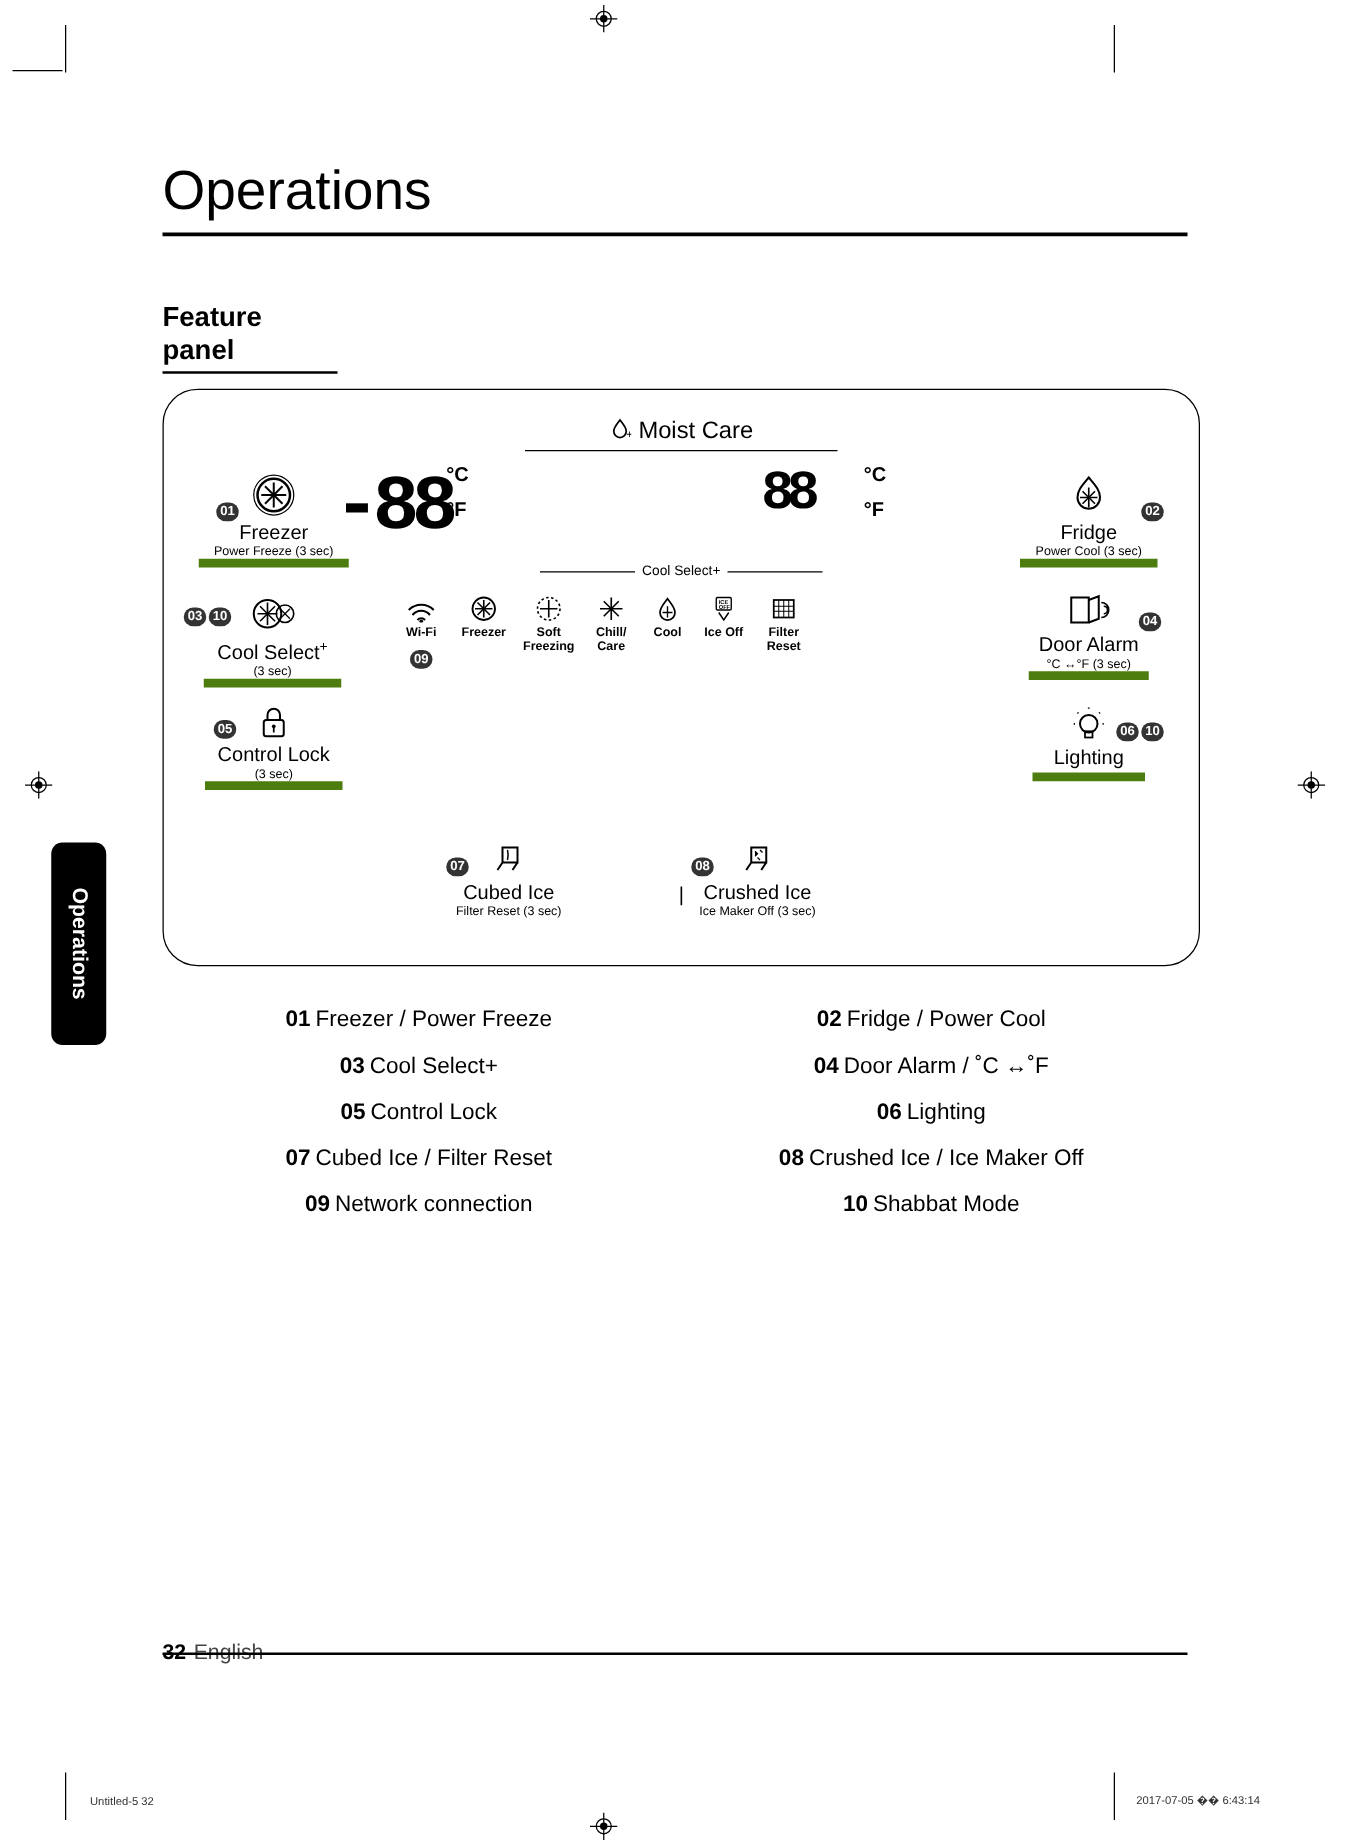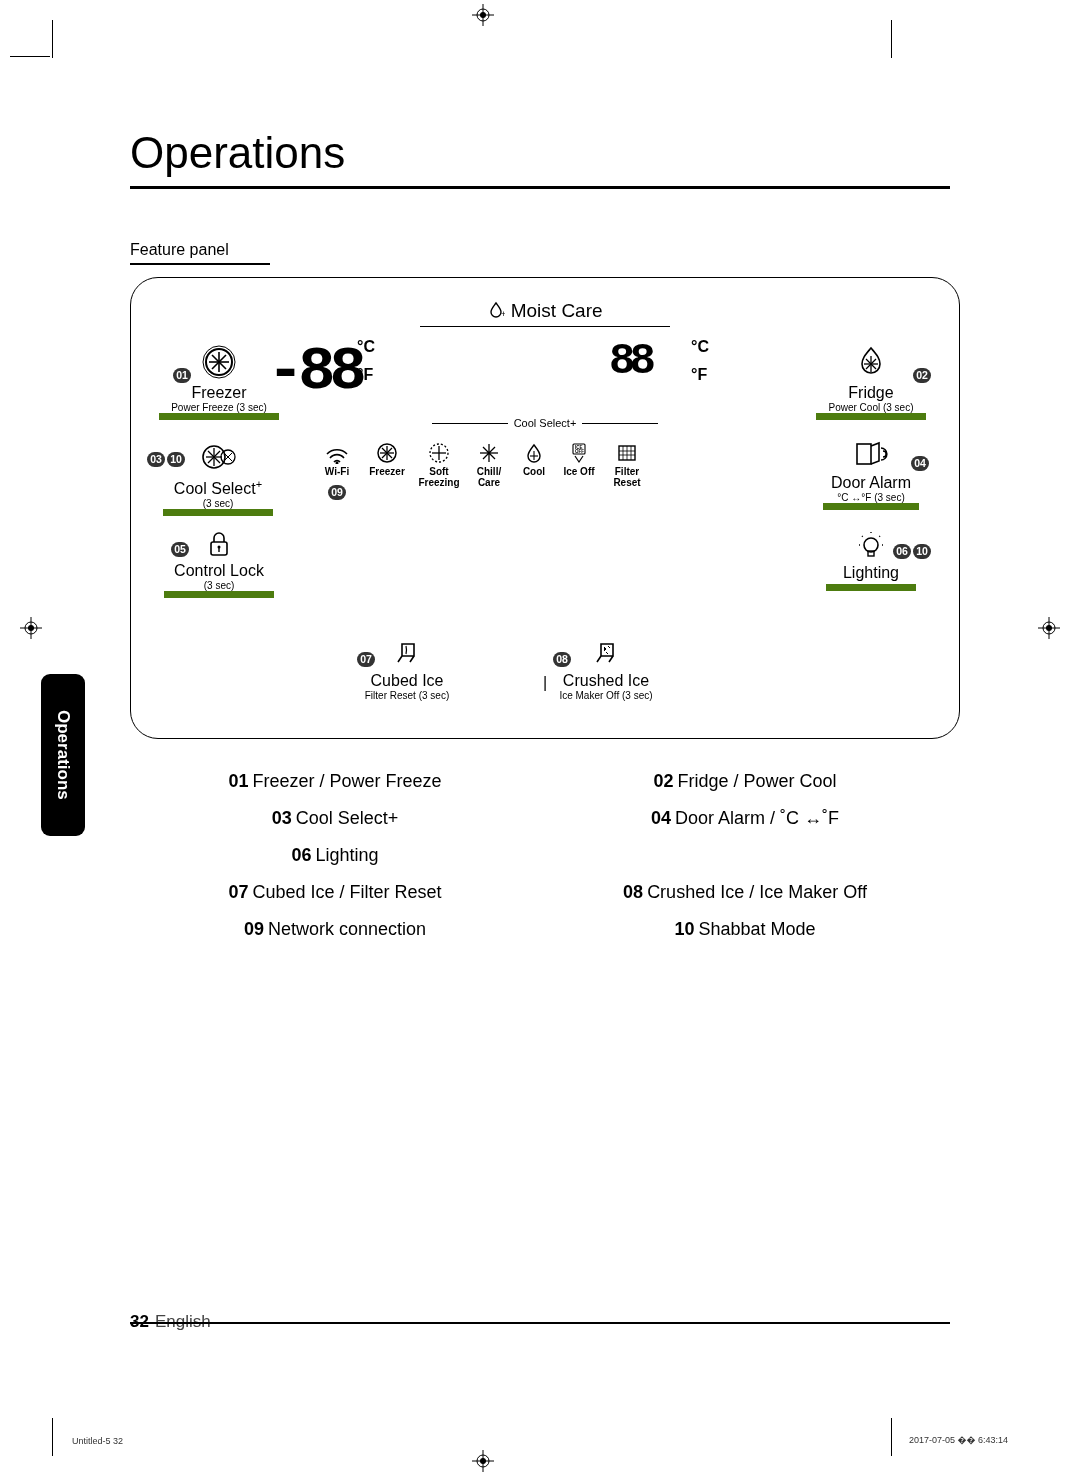--- a/index.html
+++ b/index.html
@@ -1,19 +1,19 @@
 <!DOCTYPE html>
 <html><head>
 <meta charset="utf-8">
 <style>
 * { margin: 0; padding: 0; box-sizing: border-box; }
 body { font-family: Arial, Helvetica, sans-serif; background: #fff; width: 1080px; height: 1476px; position: relative; color: #000; }
 .page { position: absolute; left: 130px; top: 128px; width: 820px; }
 .title { font-size: 44px; font-weight: 500; border-bottom: 3px solid #000; padding-bottom: 8px; margin-bottom: 52px; }
-.subtitle { font-size: 16px; font-weight: 400; border-bottom: 2px solid #000; width: 140px; padding-bottom: 4px; margin-bottom: 12px; }
+.subtitle { font-size: 22px; font-weight: 700; border-bottom: 2px solid #000; width: 140px; padding-bottom: 4px; margin-bottom: 12px; }
 .panel { border: 1.5px solid #000; border-radius: 28px; width: 830px; height: 462px; position: relative; }
 .badge { display: inline-block; background: #333; color: #fff; border-radius: 9px; font-size: 10.5px; font-weight: bold; width: 18px; height: 15px; line-height: 15px; text-align: center; }
 .legend { margin-top: 24px; font-size: 18px; line-height: 2.05; }
 .legend-row { display: flex; }
 .legend-col { width: 50%; text-align: center; }
 .lnum { font-weight: bold; margin-right: 4px; }
 .footer-line { position: absolute; left: 130px; top: 1322px; width: 820px; height: 1.5px; background: #000; }
 .footer-pn { position: absolute; left: 130px; top: 1312px; font-size: 17px; }
 .footer-pn .pn { font-weight: 600; }
 .footer-pn .lang { color: #444; margin-left: 6px; }
@@ -317,20 +317,21 @@
   <div class="legend">
     <div class="legend-row">
       <div class="legend-col"><span class="lnum">01</span><span>Freezer / Power Freeze</span></div>
       <div class="legend-col"><span class="lnum">02</span><span>Fridge / Power Cool</span></div>
     </div>
     <div class="legend-row">
       <div class="legend-col"><span class="lnum">03</span><span>Cool Select+</span></div>
       <div class="legend-col"><span class="lnum">04</span><span>Door Alarm / ˚C ↔˚F</span></div>
     </div>
     <div class="legend-row">
+      <div class="legend-col"><span class="lnum">05</span><span>Control Lock</span></div>
       <div class="legend-col"><span class="lnum">06</span><span>Lighting</span></div>
     </div>
     <div class="legend-row">
       <div class="legend-col"><span class="lnum">07</span><span>Cubed Ice / Filter Reset</span></div>
       <div class="legend-col"><span class="lnum">08</span><span>Crushed Ice / Ice Maker Off</span></div>
     </div>
     <div class="legend-row">
       <div class="legend-col"><span class="lnum">09</span><span>Network connection</span></div>
       <div class="legend-col"><span class="lnum">10</span><span>Shabbat Mode</span></div>
     </div>

